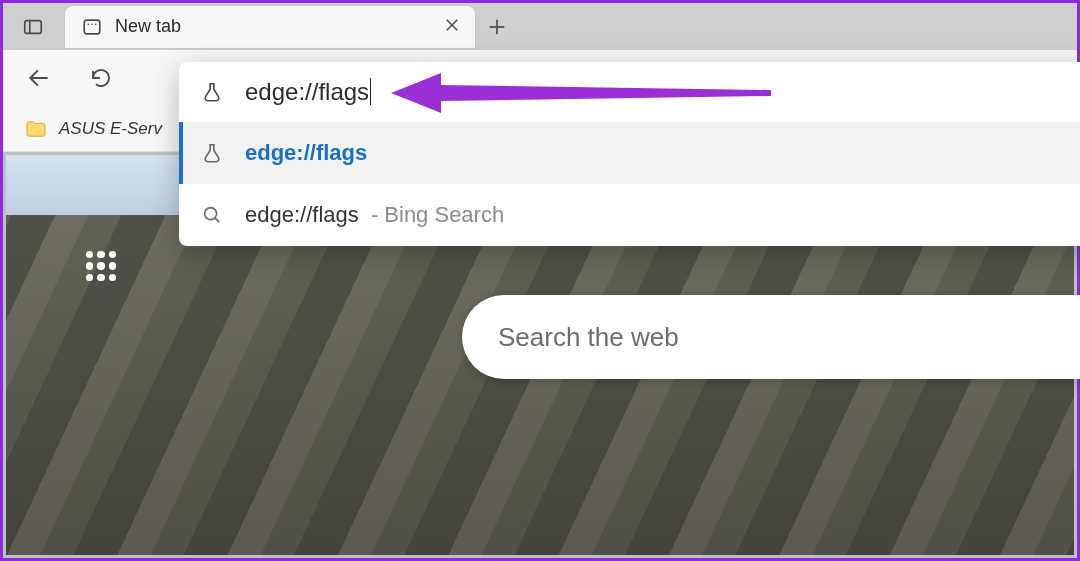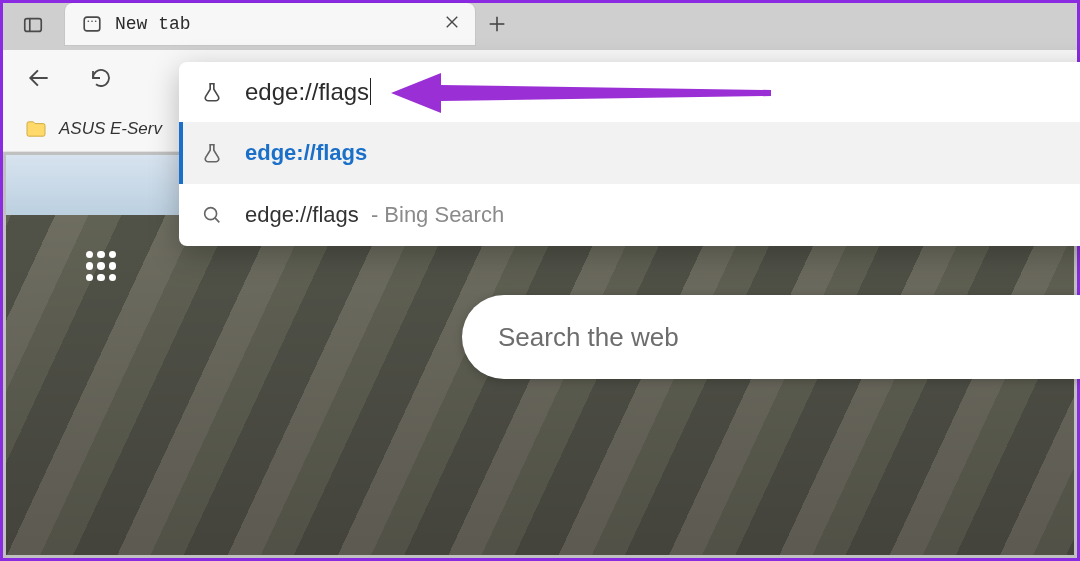--- a/index.html
+++ b/index.html
@@ -8,23 +8,22 @@
     width: 1080px; height: 561px; position: relative;
     border: 3px solid #8a2be2;
     background: #c0c0c0;
   }
 
   
   .tab-strip {
     height: 47px;
     background: #cfcfcf;
     display: flex;
-    align-items: flex-start;
+    align-items: center;
     padding: 0 8px;
-    font-family: Liberation Mono, monospace;
   }
   .tab-actions-btn {
     width: 44px; height: 44px;
     display:flex; align-items:center; justify-content:center;
     border-radius: 8px;
     margin-right: 10px;
   }
   .tab {
     height: 42px;
     background: #f7f7f7;

